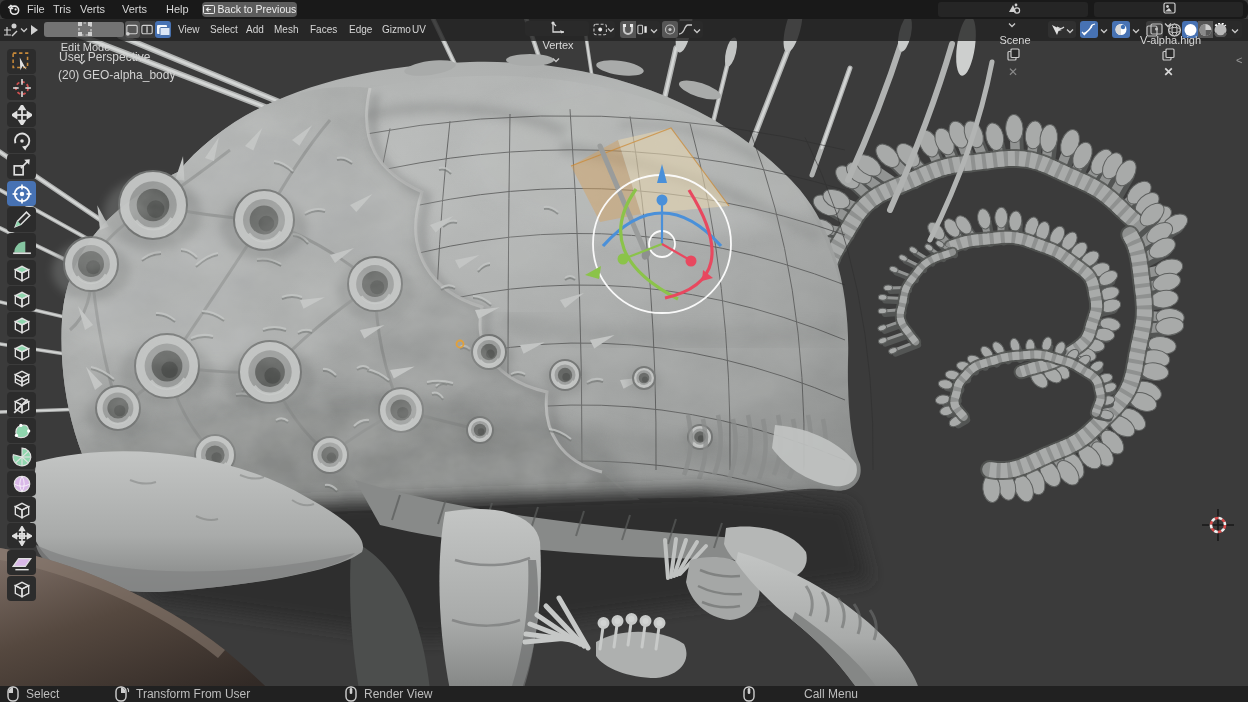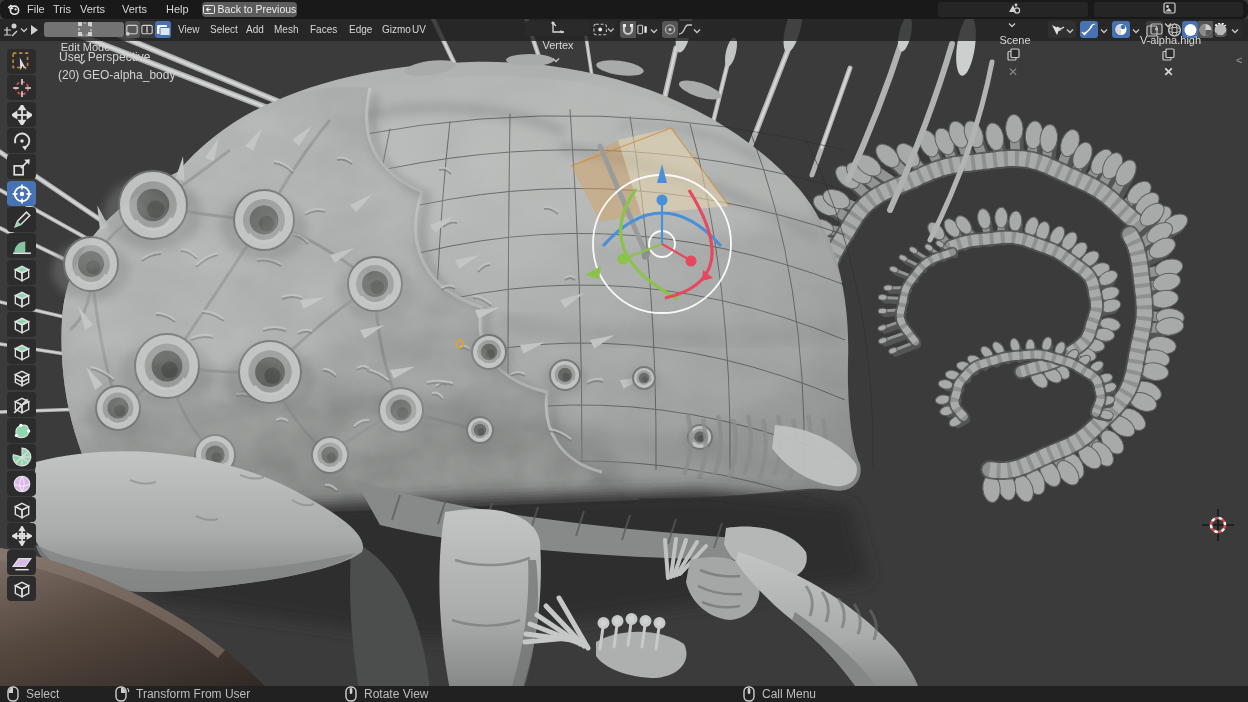--- a/index.html
+++ b/index.html
@@ -1321,21 +1321,21 @@
           <path d="M12.5 2 Q 14 4 13.5 6" stroke="#cfcfcf" fill="none" stroke-width="1.2"></path>
         </svg>
       </span>
   <span class="stxt" style="left:136px">Transform From User</span>
   <span class="ibx" style="left:345px;top:0px">
         <svg width="15" height="16" viewBox="0 0 15 16">
           <rect x="1" y="1" width="10" height="14" rx="4.5" fill="none" stroke="#cfcfcf" stroke-width="1.4"></rect>
           <rect x="4.7" y="2" width="2.6" height="6" rx="1.3" fill="#cfcfcf"></rect>
         </svg>
       </span>
-  <span class="stxt" style="left:364px">Rotate View</span>
+  <span class="stxt" style="left:364px">Render View</span>
   <span class="ibx" style="left:743px;top:0px">
         <svg width="15" height="16" viewBox="0 0 15 16">
           <rect x="1" y="1" width="10" height="14" rx="4.5" fill="none" stroke="#cfcfcf" stroke-width="1.4"></rect>
           <rect x="4.7" y="2" width="2.6" height="6" rx="1.3" fill="#cfcfcf"></rect>
         </svg>
       </span>
-  <span class="stxt" style="left:762px">Call Menu</span>
+  <span class="stxt" style="left:804px">Call Menu</span>
 </div>
 </div>
 </body></html>

